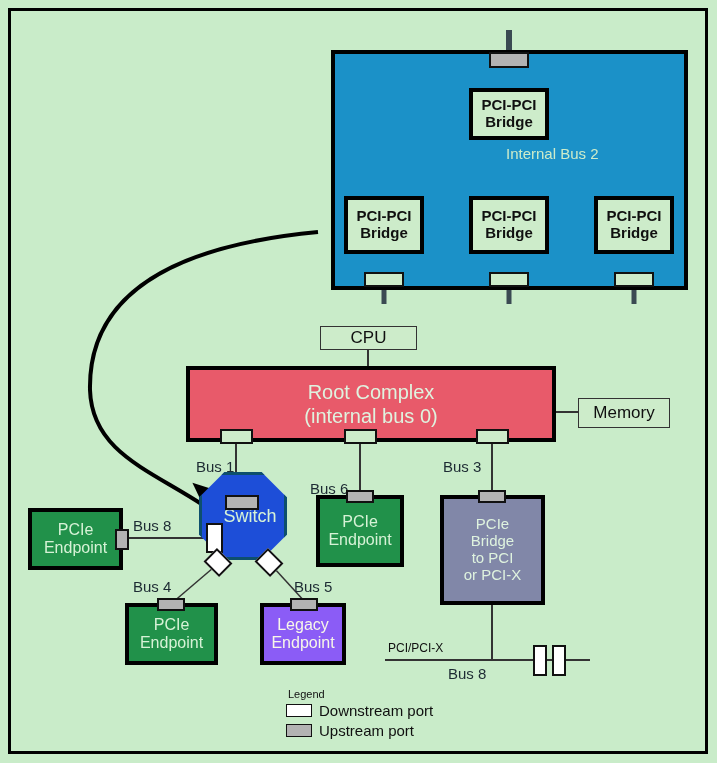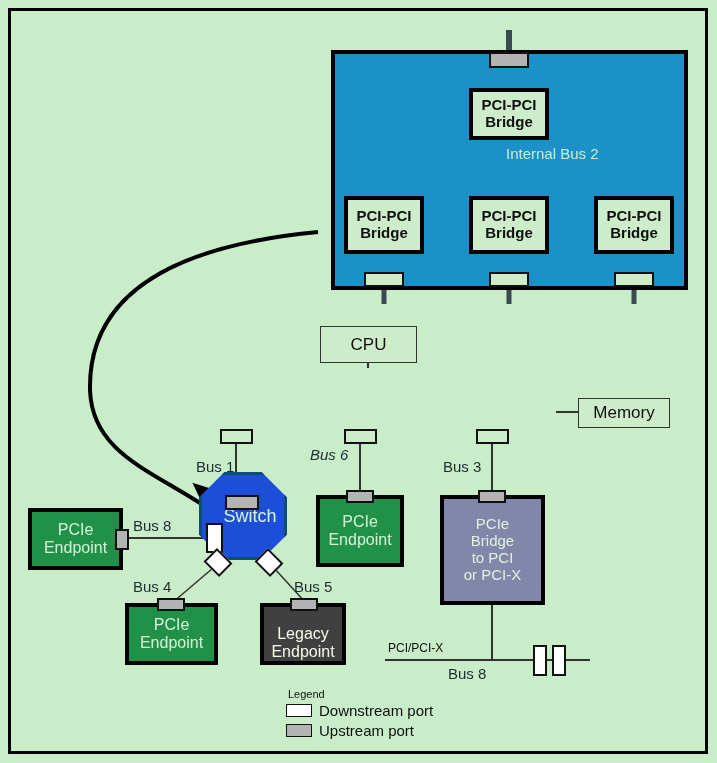--- a/index.html
+++ b/index.html
@@ -98,24 +98,23 @@
     color: #dff3df;
     font-size: 20px;
     line-height: 1.2;
   }
   .ep-green {
     background: #21914a;
     color: #d6f2d6;
     font-size: 16px;
   }
   .ep-orange {
-    background: #404040;
+    background: #8b5cf6;
     color: #f7f7e8;
     font-size: 16px;
-    justify-content: flex-end;
   }
   .ep-purple {
     background: #8187a8;
     color: #dff3df;
     font-size: 15px;
   }
   
   .port {
     position: absolute;
     box-sizing: border-box;
@@ -265,35 +264,39 @@
   </div>
   <div class="node-box ppb" style="left:594px; top:196px; width:80px; height:58px;">
     <span class="lbl">PCI-PCI</span>
     <span class="lbl">Bridge</span>
   </div>
 
   <div class="port port-down" style="left:364px; top:272px; width:40px; height:15px;"></div>
   <div class="port port-down" style="left:489px; top:272px; width:40px; height:15px;"></div>
   <div class="port port-down" style="left:614px; top:272px; width:40px; height:15px;"></div>
 
-  <div class="light-box" style="left:320px; top:326px; width:97px; height:37px;">
+  <div class="light-box" style="left:320px; top:326px; width:97px; height:24px;">
     <span>CPU</span>
   </div>
 
   <div class="light-box" style="left:578px; top:398px; width:92px; height:30px;">
     <span>Memory</span>
   </div>
 
+  <div id="root-complex">
+    <span class="lbl">Root Complex</span>
+    <span class="lbl">(internal bus 0)</span>
+  </div>
 
   <div class="port port-down" style="left:220px; top:429px; width:33px; height:15px;"></div>
   <div class="port port-down" style="left:344px; top:429px; width:33px; height:15px;"></div>
   <div class="port port-down" style="left:476px; top:429px; width:33px; height:15px;"></div>
 
   <div class="bus-label" style="left:196px; top:458px;">Bus 1</div>
-  <div class="bus-label" style="left:310px; top:446px;font-style:italic;">Bus 6</div>
+  <div class="bus-label" style="left:310px; top:480px;">Bus 6</div>
   <div class="bus-label" style="left:443px; top:458px;">Bus 3</div>
 
   <div id="switch-node">
     <span id="switch-label">Switch</span>
   </div>
   <div class="port port-up" style="left:225px; top:495px; width:34px; height:15px;"></div>
   <div class="port port-down-white" style="left:206px; top:523px; width:17px; height:30px;"></div>
   <div class="port port-down-white port-rot" style="left:207px; top:553px; width:22px; height:19px;"></div>
   <div class="port port-down-white port-rot" style="left:258px; top:553px; width:22px; height:19px;"></div>
 

